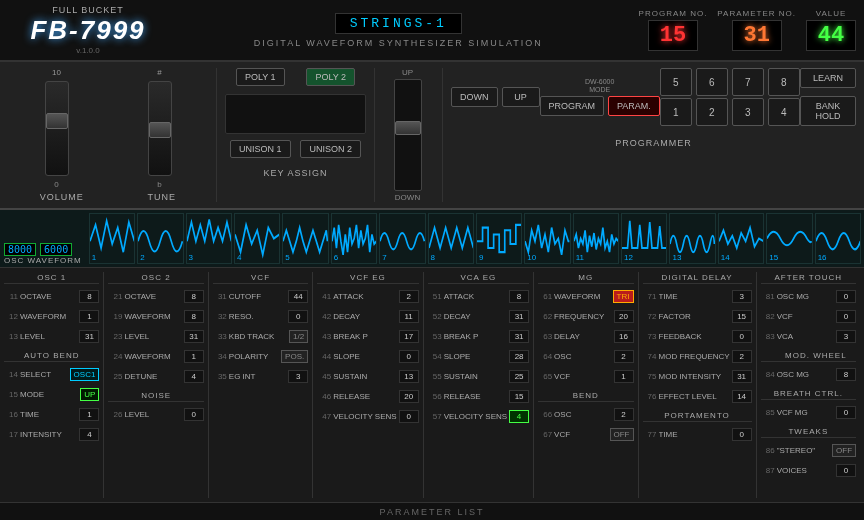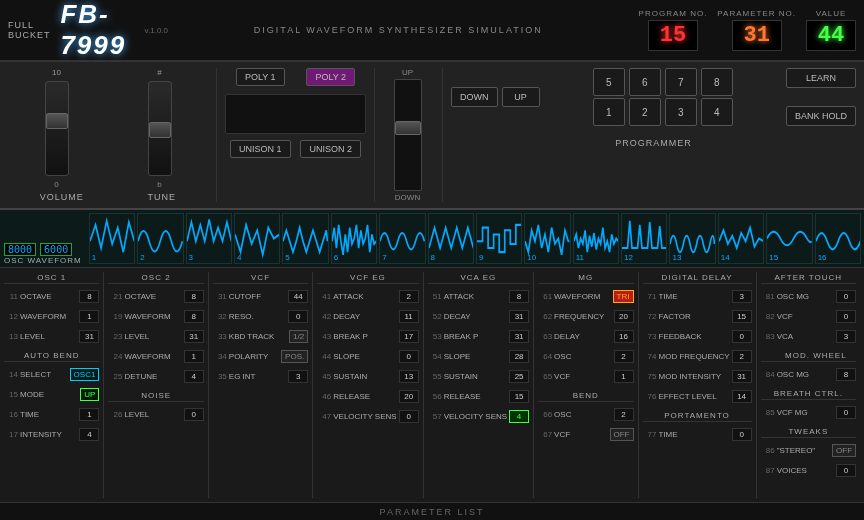--- a/index.html
+++ b/index.html
@@ -16,21 +16,21 @@
     .header {
       background: #111;
       display: flex;
       align-items: center;
       padding: 4px 8px;
       height: 62px;
       border-bottom: 2px solid #333;
     }
     .logo-area {
       display: flex;
-      flex-direction: row;
+      flex-direction: column;
       align-items: center;
       width: 160px;
       flex-shrink: 0;
     }
     .logo-fullbucket {
       color: #aaa;
       font-size: 9px;
       letter-spacing: 1px;
       text-transform: uppercase;
     }
@@ -186,21 +186,21 @@
     .poly-btn {
       background: #1a1a1a;
       border: 1px solid #555;
       color: #bbb;
       font-size: 9px;
       padding: 3px 8px;
       cursor: pointer;
       border-radius: 2px;
     }
     .poly-btn.active {
-      background: #701a75;
+      background: #14532d;
     }
     .unison-row {
       display: flex;
       justify-content: space-around;
       margin-top: 2px;
     }
     .unison-btn {
       background: #1a1a1a;
       border: 1px solid #555;
       color: #bbb;
@@ -475,20 +475,21 @@
 </head>
 <body>
 
 <div class="header">
   <div class="logo-area">
     <span class="logo-fullbucket">FULL BUCKET</span>
     <span class="logo-fb7999">FB-7999</span>
     <span class="logo-version">v.1.0.0</span>
   </div>
   <div class="header-center">
+    <div class="synth-name-display">STRINGS-1</div>
     <div class="synth-subtitle">DIGITAL WAVEFORM SYNTHESIZER SIMULATION</div>
   </div>
   <div class="header-displays">
     <div class="display-group">
       <div class="display-label">PROGRAM NO.</div>
       <div class="display-value red">15</div>
     </div>
     <div class="display-group">
       <div class="display-label">PARAMETER NO.</div>
       <div class="display-value orange">31</div>
@@ -534,38 +535,50 @@
         <button class="poly-btn">POLY 1</button>
         <button class="poly-btn active">POLY 2</button>
       </div>
       <div style="height:40px;background:#111;border:1px solid #333;margin:4px 0;border-radius:2px;position:relative;">
         
       </div>
       <div class="unison-row">
         <button class="unison-btn">UNISON 1</button>
         <button class="unison-btn">UNISON 2</button>
       </div>
+      <div style="text-align:center;padding-top:4px;">
+        <span class="section-label">KEY ASSIGN</span>
+      </div>
     </div>
 
     <div class="section-updown">
       <span class="updown-label">UP</span>
       <div style="flex:1;background:#111;border:1px solid #444;border-radius:2px;width:28px;margin:2px auto;position:relative;">
         <div style="position:absolute;bottom:50%;width:100%;height:14px;background:linear-gradient(180deg,#555,#333);border:1px solid #666;border-radius:2px;"></div>
       </div>
       <span class="updown-label">DOWN</span>
     </div>
 
     <div class="section-programmer">
       <div class="programmer-top-row">
         <div style="display:flex;flex-direction:column;align-items:center;gap:2px;">
           <div class="prog-btn-group">
             <button class="prog-btn">DOWN</button>
             <button class="prog-btn">UP</button>
           </div>
         </div>
+        <div style="display:flex;flex-direction:column;align-items:center;gap:2px;">
+          <span style="color:#888;font-size:7px;text-align:center;line-height:1.2;">DW-6000<br>MODE</span>
+          <div style="display:flex;flex-direction:column;gap:2px;">
+            <div class="prog-btn-group">
+              <button class="prog-btn">PROGRAM</button>
+              <button class="prog-btn active">PARAM.</button>
+            </div>
+          </div>
+        </div>
         <div style="display:flex;flex-direction:column;gap:2px;">
           <div class="numbered-btns">
             <div class="num-btn">5</div>
             <div class="num-btn">6</div>
             <div class="num-btn">7</div>
             <div class="num-btn">8</div>
           </div>
           <div class="numbered-btns">
             <div class="num-btn">1</div>
             <div class="num-btn">2</div>

